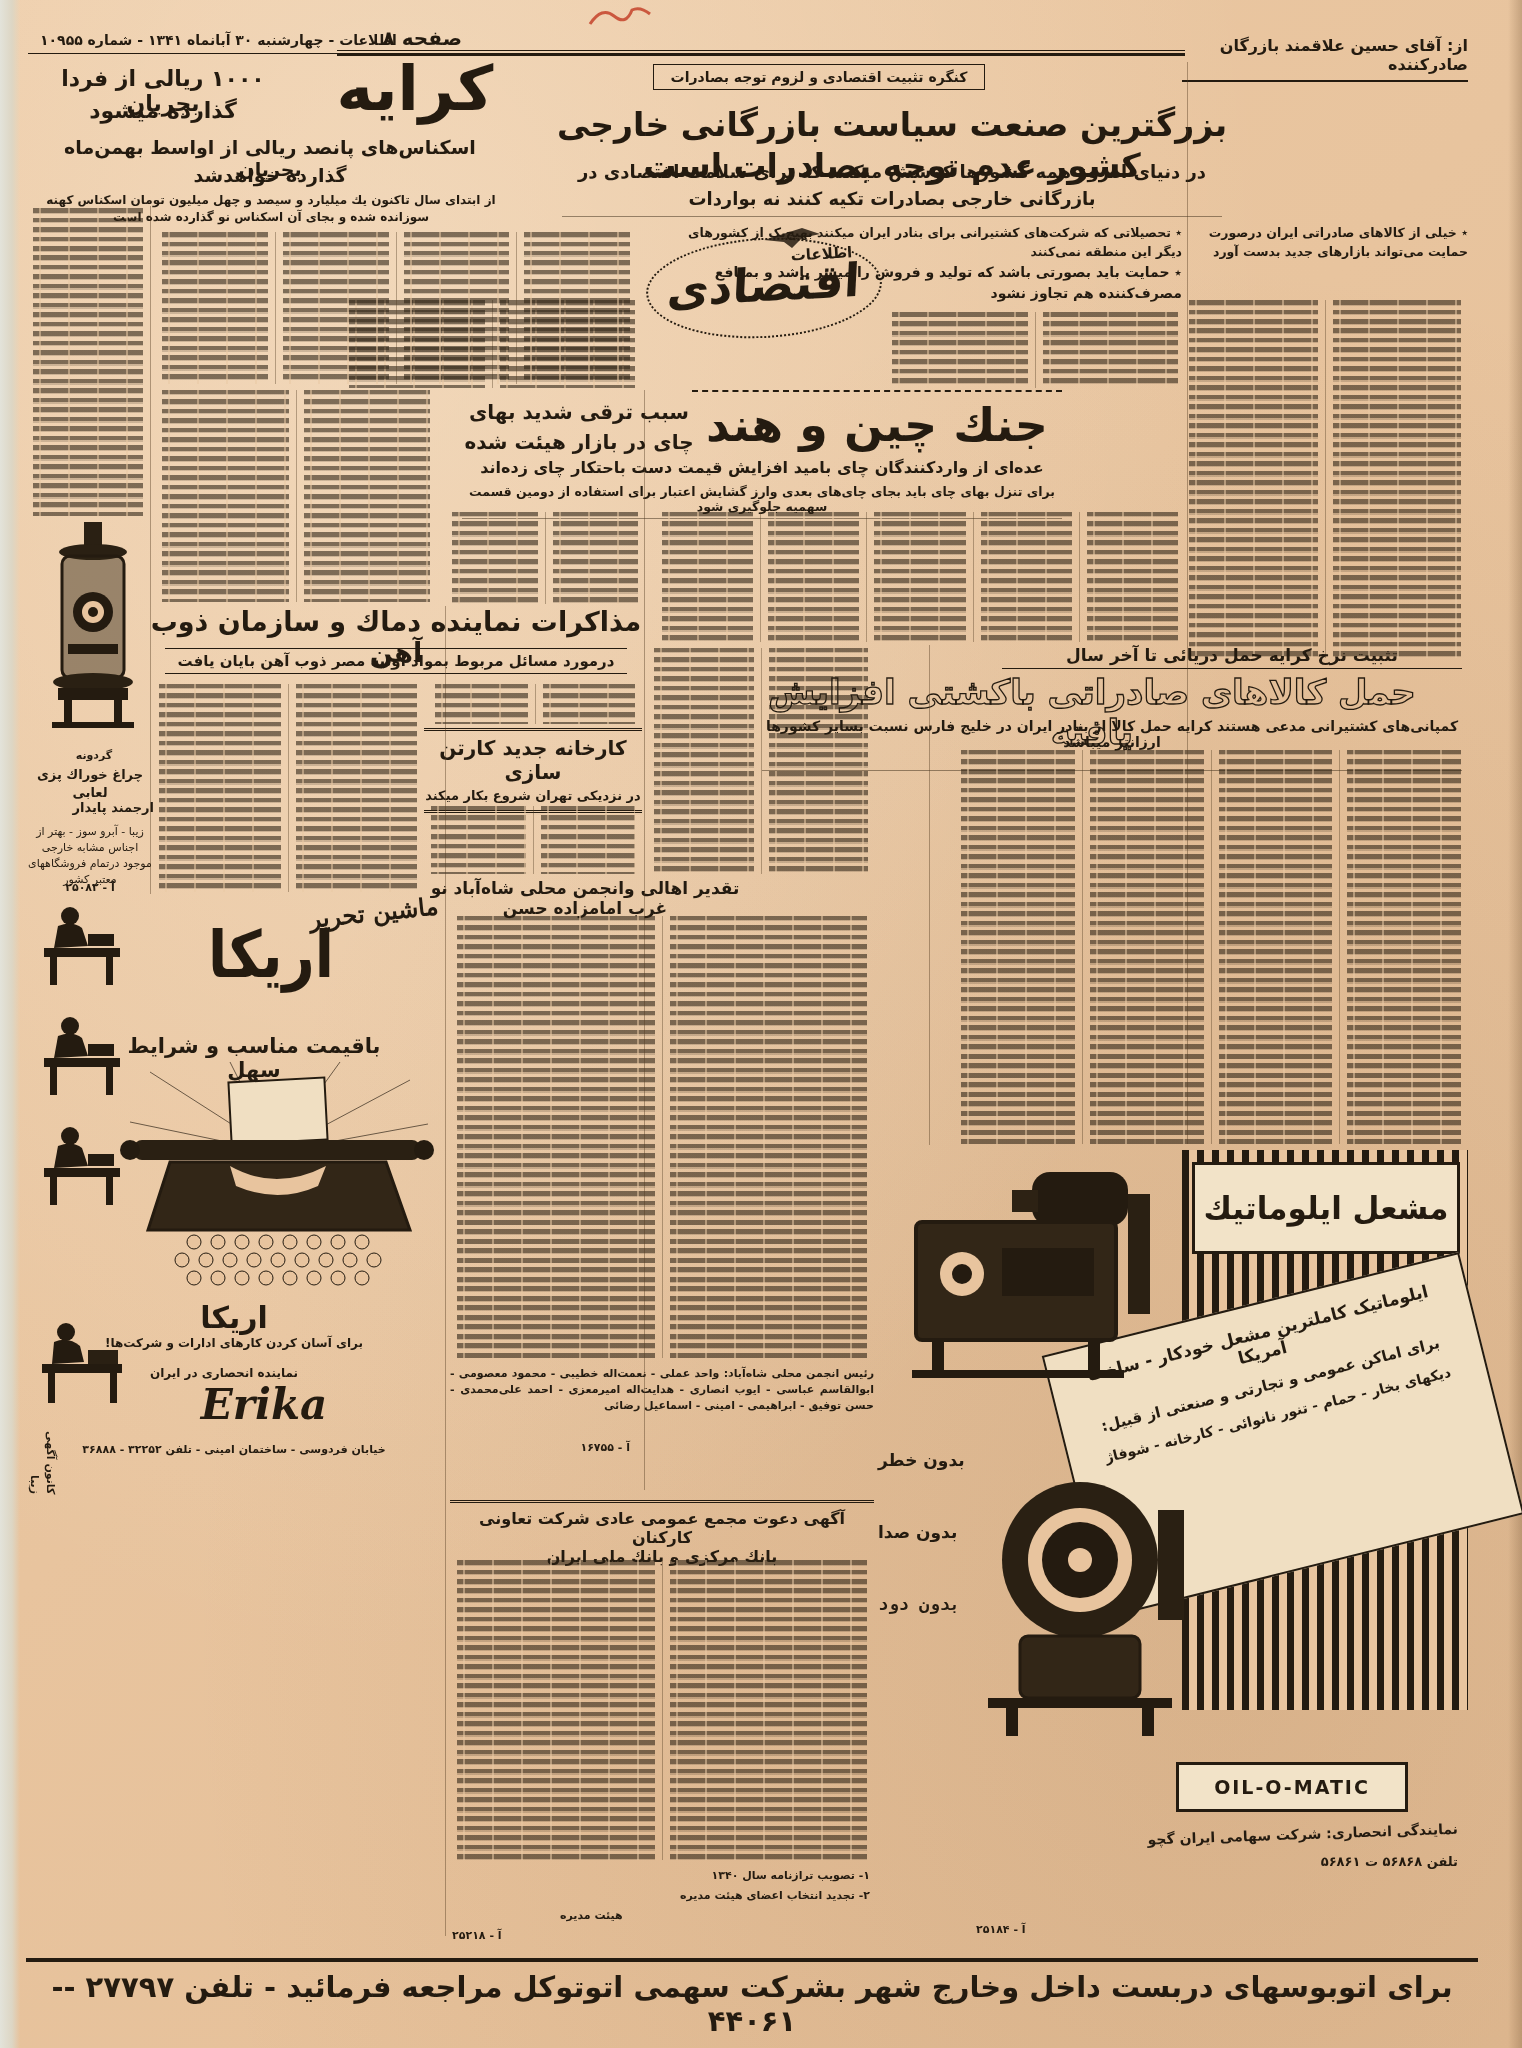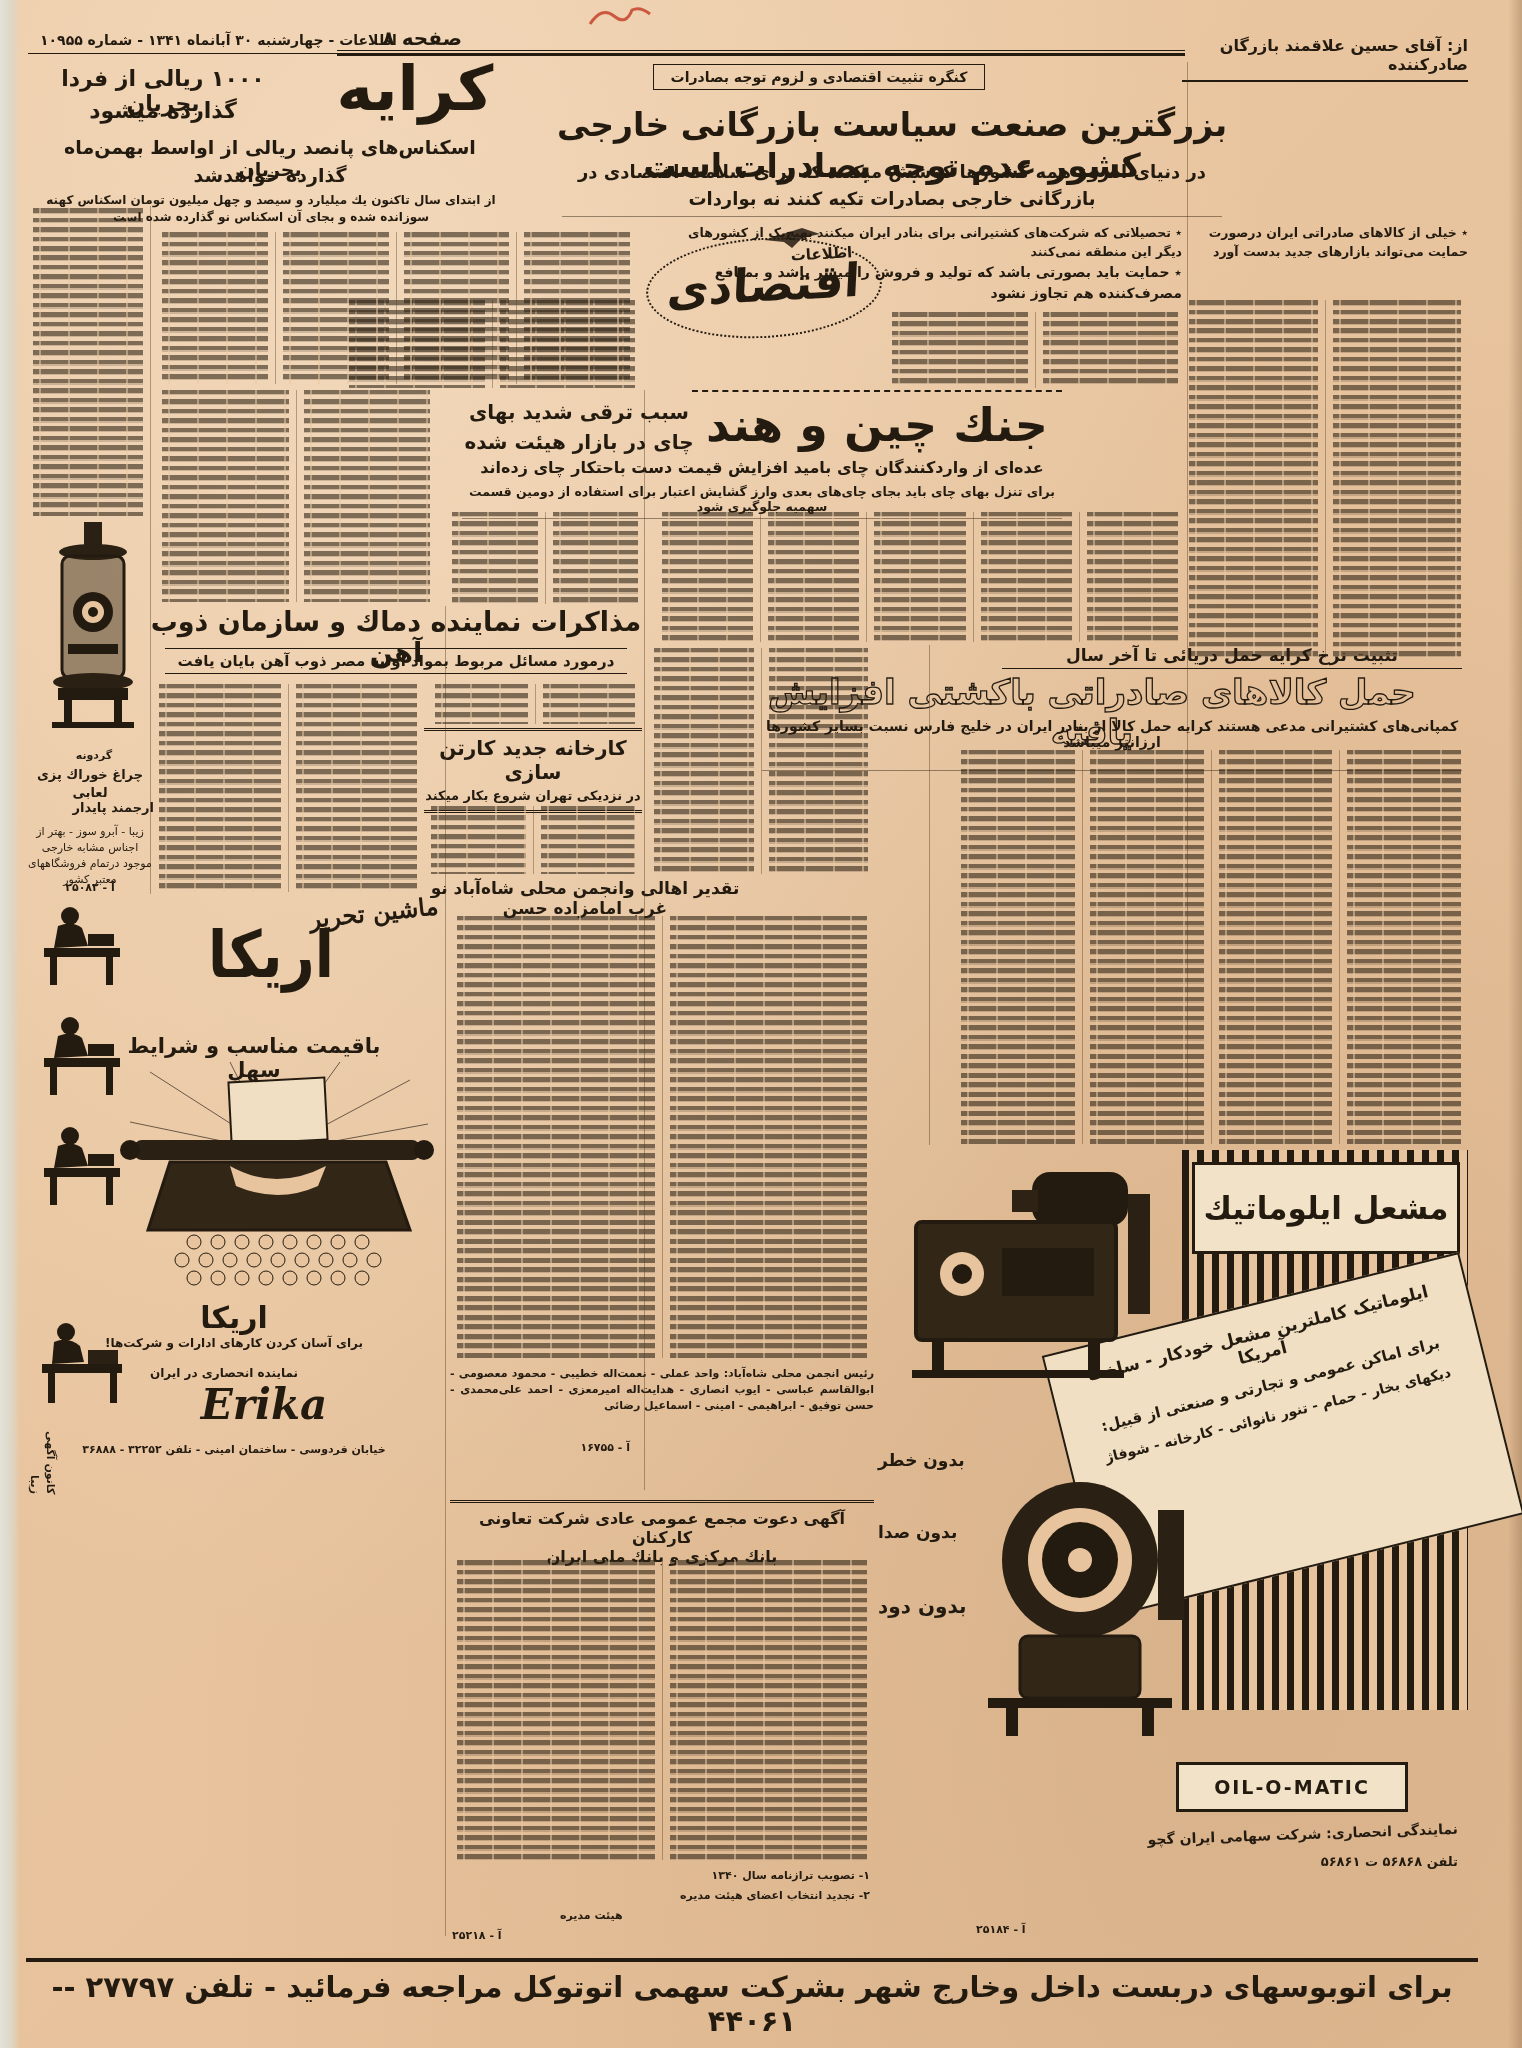--- a/index.html
+++ b/index.html
@@ -306,21 +306,21 @@
         <circle cx="70" cy="110" r="10" fill="#241b10"></circle>
       <rect x="110" y="84" width="92" height="48" fill="#241b10"></rect>
       <rect x="40" y="176" width="12" height="30" fill="#241b10"></rect>
         <rect x="196" y="176" width="12" height="30" fill="#241b10"></rect>
       <rect x="20" y="206" width="212" height="8" fill="#241b10"></rect>
       <rect x="236" y="30" width="22" height="120" fill="#2a2013"></rect>
     </svg>
 
     <div class="abs b" style="left:2px;top:300px;font-size:17px;text-align:right;">بدون خطر</div>
     <div class="abs b" style="left:2px;top:372px;font-size:17px;">بدون صدا</div>
-    <div class="abs b" style="left:2px;top:444px;font-size:20px;">بدون دود</div>
+    <div class="abs b" style="left:2px;top:444px;font-size:17px;font-family:Liberation Mono, monospace;">بدون دود</div>
 
     <svg class="abs" style="left:86px;top:300px;" width="236" height="300" viewBox="0 0 236 300">
       <circle cx="118" cy="110" r="78" fill="#2a2013"></circle>
       <circle cx="118" cy="110" r="52" fill="#e8c49e"></circle>
       <circle cx="118" cy="110" r="38" fill="#241b10"></circle>
       <circle cx="118" cy="110" r="12" fill="#e8c49e"></circle>
       <rect x="58" y="186" width="120" height="62" rx="8" fill="#322617" stroke="#241b10" stroke-width="3"></rect>
       <rect x="26" y="248" width="184" height="10" fill="#241b10"></rect>
       <rect x="44" y="258" width="12" height="28" fill="#241b10"></rect>
         <rect x="180" y="258" width="12" height="28" fill="#241b10"></rect>

